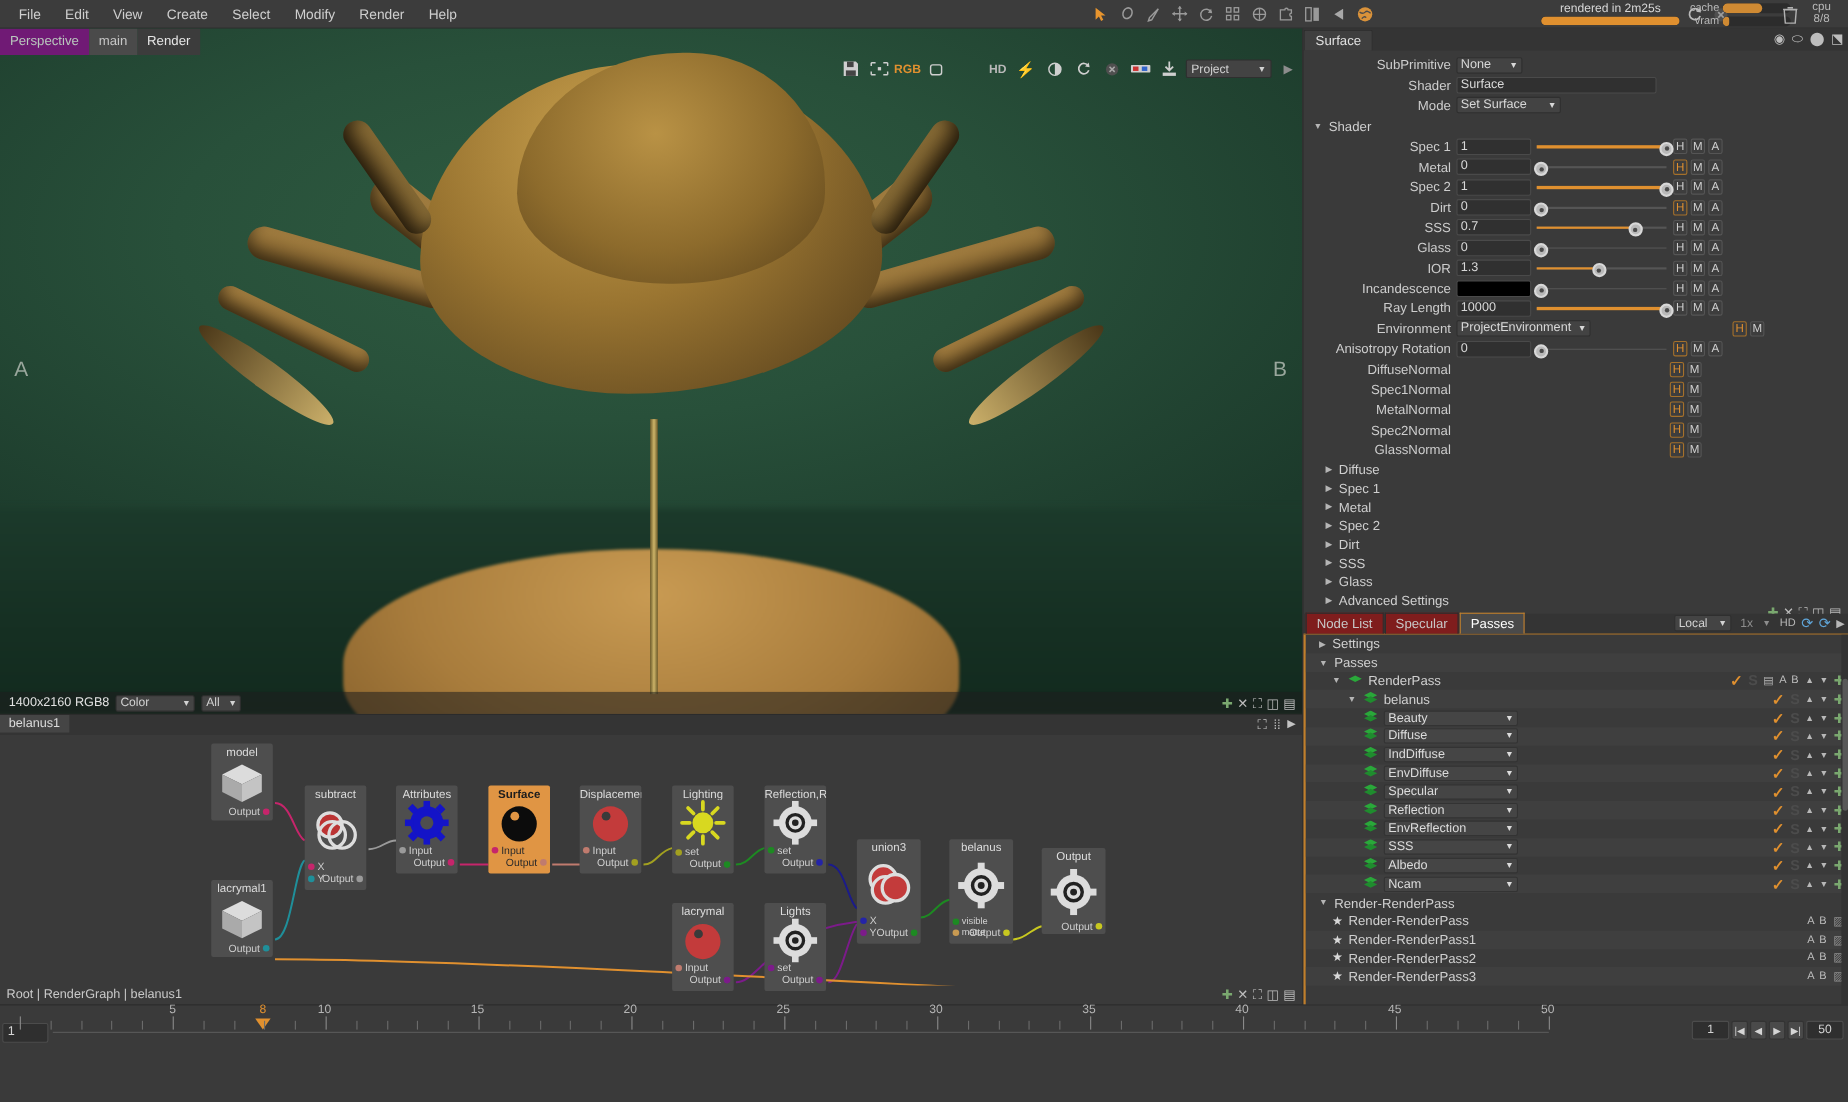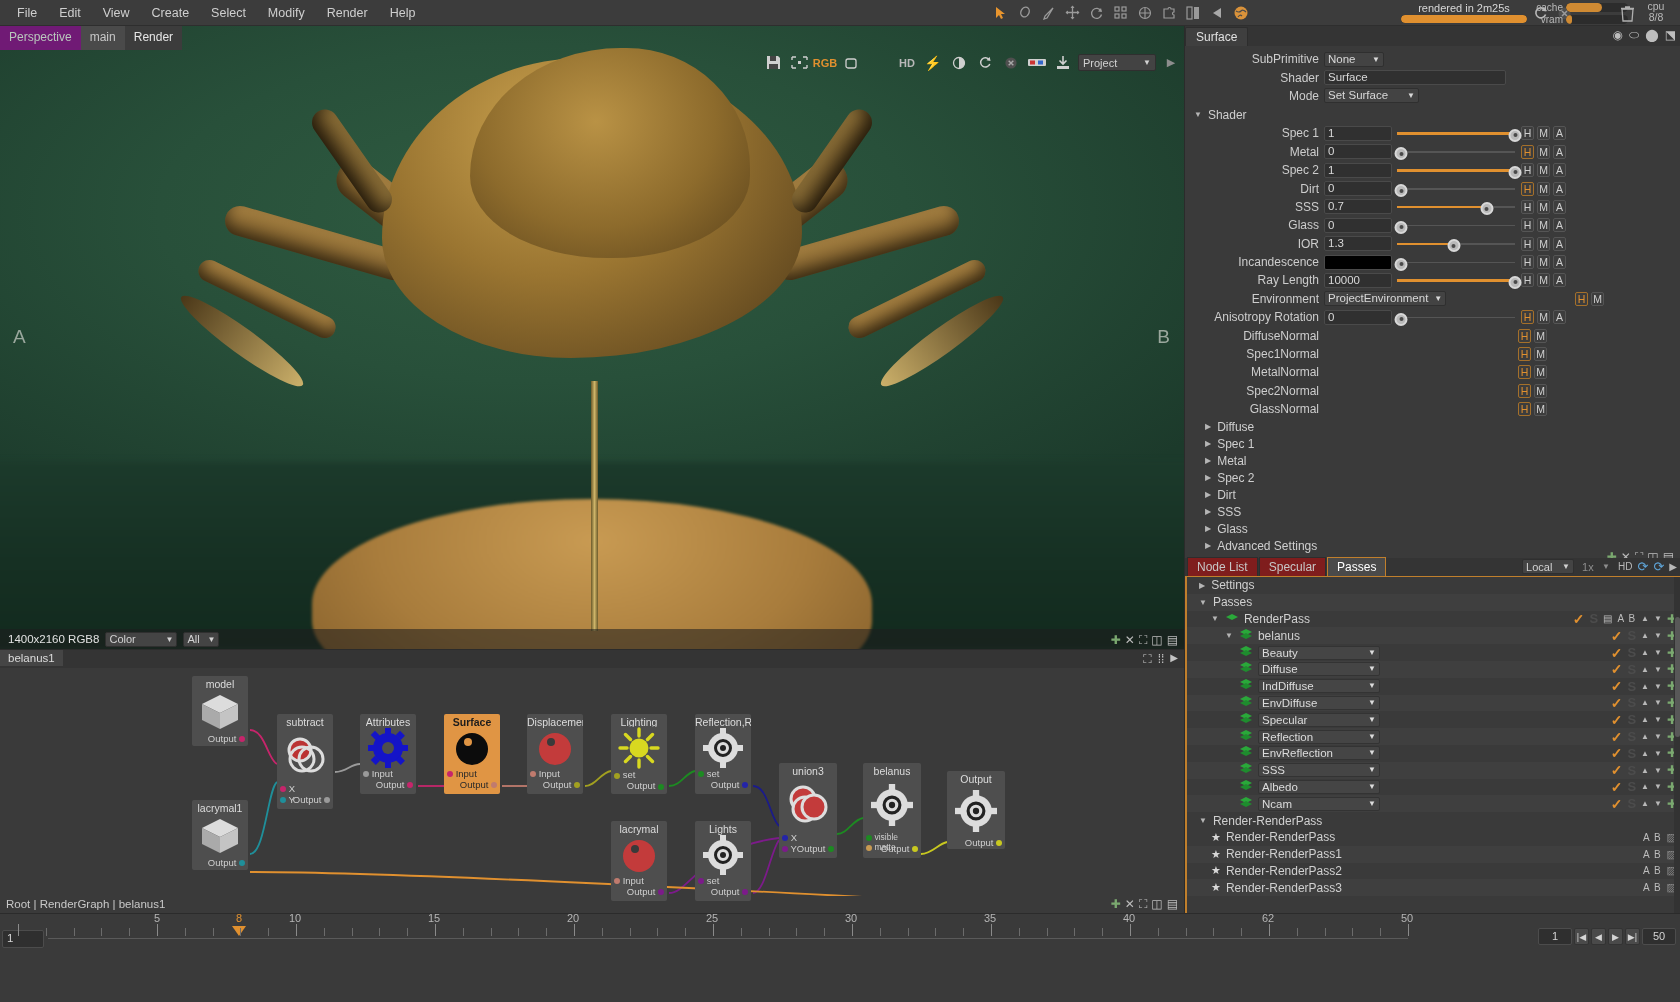--- a/index.html
+++ b/index.html
@@ -729,21 +729,21 @@
       <div style="position:absolute; left:48px; top:24px; width:1360px; height:1px; background:#5a5a5a;"></div>
       <div class="tl-num" style="left:157px;">5</div>
       <div class="tl-num cur" style="left:239px;">8</div>
       <div class="tl-num" style="left:295px;">10</div>
       <div class="tl-num" style="left:434px;">15</div>
       <div class="tl-num" style="left:573px;">20</div>
       <div class="tl-num" style="left:712px;">25</div>
       <div class="tl-num" style="left:851px;">30</div>
       <div class="tl-num" style="left:990px;">35</div>
       <div class="tl-num" style="left:1129px;">40</div>
-      <div class="tl-num" style="left:1268px;">62</div>
+      <div class="tl-num" style="left:1268px;">45</div>
       <div class="tl-num" style="left:1407px;">50</div>
       <div class="tl-cursor" style="left:239px;"></div>
       <div id="ticks">
           <div class="tl-tick maj" style="left: 18px;"></div>
           <div class="tl-tick" style="left: 45.8px;"></div>
           <div class="tl-tick" style="left: 73.6px;"></div>
           <div class="tl-tick" style="left: 101.4px;"></div>
           <div class="tl-tick" style="left: 129.2px;"></div>
           <div class="tl-tick maj" style="left: 157px;"></div>
           <div class="tl-tick" style="left: 184.8px;"></div>

